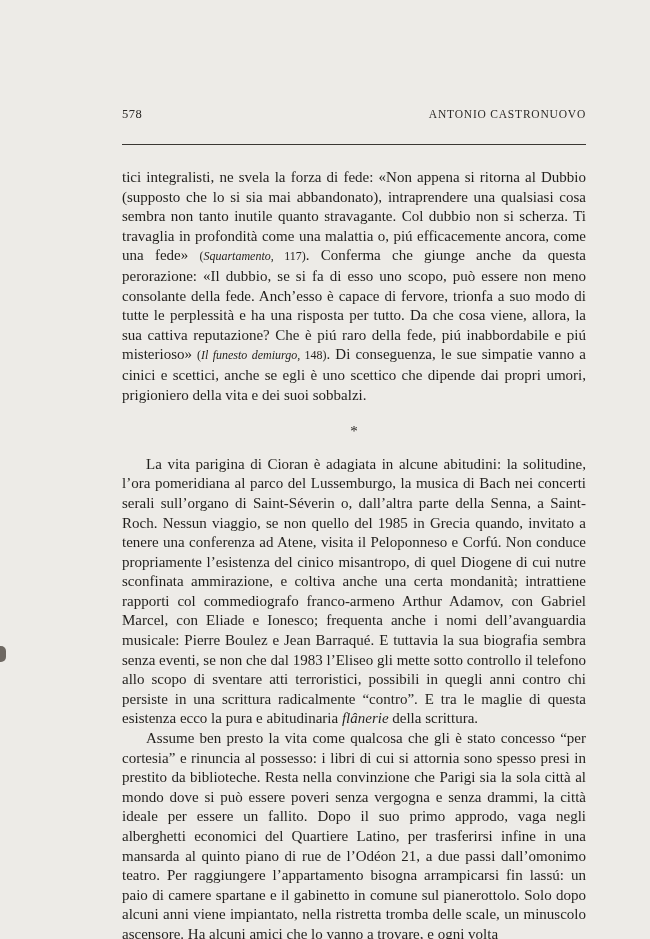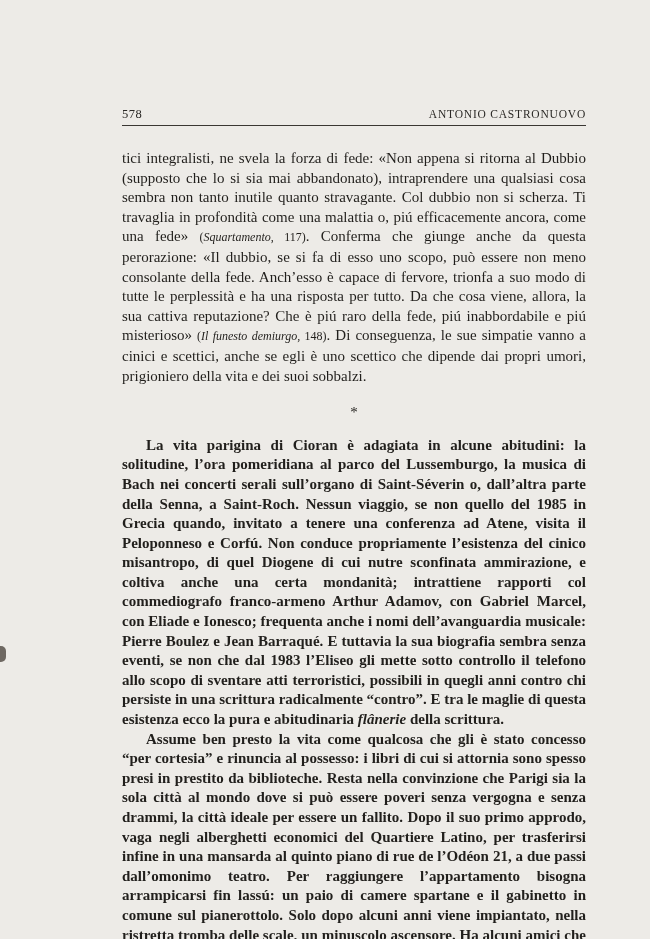--- a/index.html
+++ b/index.html
@@ -20,21 +20,21 @@
     position: absolute;
     left: 122px;
     top: 68px;
     width: 464px;
   }
   .running-header {
     display: flex;
     justify-content: space-between;
     align-items: baseline;
     font-size: 11.5px;
-    padding-bottom: 3px;
+    padding-bottom: 22px;
     border-bottom: 1px solid #3a3733;
     color: #2b2926;
     gap: 40px;
   }
   .running-header .page-number {
     font-size: 12.5px;
     letter-spacing: 0.5px;
   }
   .running-header .running-head {
     letter-spacing: 0.8px;
@@ -45,21 +45,20 @@
     font-size: 15px;
     line-height: 19.6px;
     text-align: justify;
   }
   p.para {
     margin: 0;
     text-indent: 0;
   }
   p.para.indent {
     text-indent: 24px;
-    font-weight: bold;
   }
   .separator {
     text-align: center;
     font-size: 15px;
     margin: 17px 0 13px 0;
     text-indent: 0;
   }
   .cite {
     font-size: 12px;
   }

